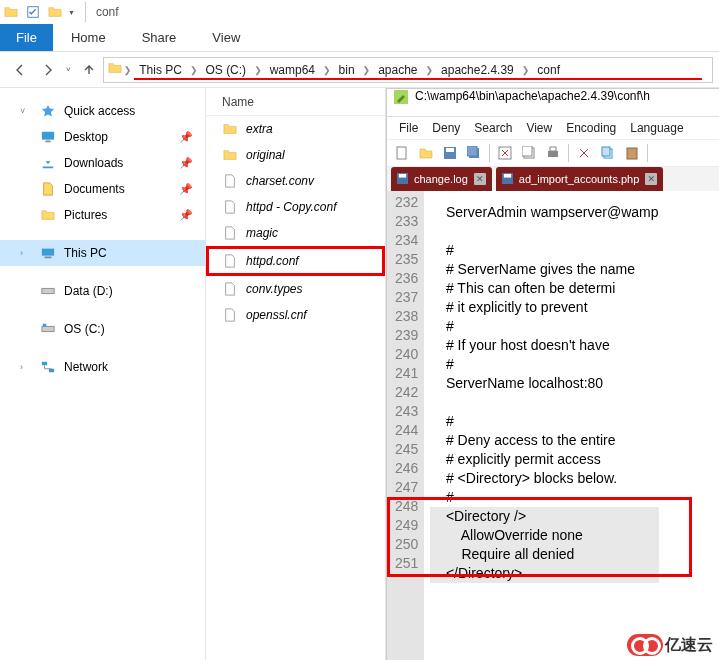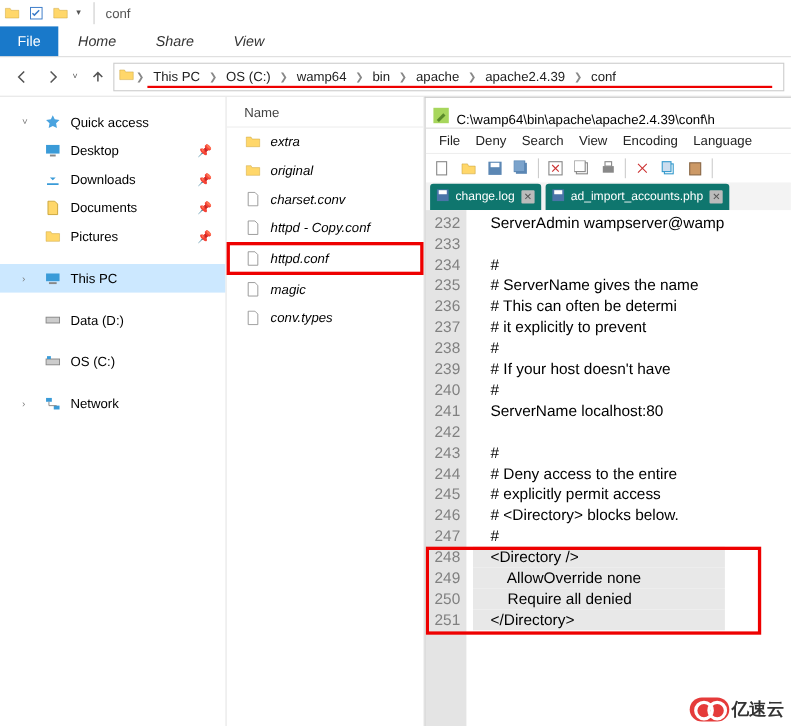--- a/index.html
+++ b/index.html
@@ -7,21 +7,21 @@
   
   .titlebar { height: 24px; display: flex; align-items: center; padding: 0 4px; background: #fff; gap: 6px; }
   .tb-icon svg { width: 14px; height: 14px; display: block; }
   .tb-btn { width: 18px; display: flex; justify-content: center; }
   .tb-drop { font-size: 7px; color: #555; }
   .tb-divider { height:20px; border-left:1px solid #ccc; margin:0 4px;}
   .tb-title { color: #555; font-size: 12px; }
   
   .ribbon { height: 28px; display: flex; align-items: stretch; border-bottom: 1px solid #ddd; }
   .ribbon-file { background: #1979ca; color: #fff; padding: 6px 16px; font-size: 13px; }
-  .ribbon-tab { padding: 6px 18px; font-size: 13px; color: #333; font-style: italic; }
+  .ribbon-tab { padding: 6px 18px; font-size: 13px; color: #333; }
   
   .addr-row { height: 36px; display: flex; align-items: center; padding: 0 6px; border-bottom: 1px solid #e5e5e5; }
   .nav-btn { width: 28px; height: 26px; display: flex; align-items: center; justify-content: center; color:#555; }
   .nav-btn svg { width: 16px; height: 16px; stroke:#555; fill:none; stroke-width:1.4;}
   .nav-caret { font-size: 8px; color:#555; padding:0 4px;}
   .breadcrumb { flex: 1; height: 26px; border: 1px solid #ccc; display: flex; align-items: center; padding-left: 4px; gap: 0; position: relative; }
   .bc-icon svg{ width:14px;height:14px;}
   .bc-seg { padding: 0 6px; color:#222; font-size:12px; position:relative;}
   .bc-sep { color:#888; font-size:9px; padding:0 2px;}
   .bc-underline { position:absolute; left:30px; right:10px; bottom:2px; height:2px; background:#e00; }
@@ -37,35 +37,35 @@
   .ni-icon { width:16px; display:flex; justify-content:center;}
   .gap { height:12px;}
   
   .files { width: 180px; border-right: 1px solid #e5e5e5; }
   .files-head { height: 28px; display:flex; align-items:center; padding-left:16px; color:#444; border-bottom:1px solid #eee; font-size:12px;}
   .file-row { height:26px; display:flex; align-items:center; padding-left:16px; gap:8px; font-size:12px;font-style:italic;}
   .file-row.highlight { border:3px solid #e00; padding-left:13px; height:30px;}
   .file-row .fi-icon{width:16px; display:flex; justify-content:center;}
   
   .editor { flex:1; border-top:1px solid #ccc; border-left:1px solid #ccc; margin-left:0; display:flex; flex-direction:column; overflow:hidden;}
-  .editor-title { height:28px; display:flex; align-items:flex-end; gap:6px; padding-left:6px; border-bottom:1px solid #ddd; font-size:12px; background:#fff;}
+  .editor-title { height:28px; display:flex; align-items:flex-start; gap:6px; padding-left:6px; border-bottom:1px solid #ddd; font-size:12px; background:#fff;}
   .editor-title .eicon svg{width:16px;height:16px;}
   .editor-menu { height:22px; display:flex; align-items:center; gap:2px; padding-left:6px; font-size:12px; color:#222;}
   .editor-menu span.m { padding:0 6px;}
   .editor-tools { height:28px; display:flex; align-items:center; gap:2px; padding-left:4px; border-top:1px solid #eee; border-bottom:1px solid #eee;}
   .editor-tools .tool{width:22px;height:22px; display:flex;align-items:center;justify-content:center;}
   .editor-tools .sep{height:18px;border-left:1px solid #ccc; margin:0 2px;}
   .editor-tabs { height:24px; display:flex; align-items:stretch; padding-left:4px; gap:4px; background:#f3f3f3;}
-  .etab { background:#0f766e; color:#fff; display:flex; align-items:center; padding:0 6px; gap:6px; font-size:11px; border-radius:3px 3px 0 0;}
+  .etab { background:#7f1d1d; color:#fff; display:flex; align-items:center; padding:0 6px; gap:6px; font-size:11px; border-radius:3px 3px 0 0;}
   .etab .close{ background:#bbb; color:#555; width:12px;height:12px; font-size:9px; display:flex;align-items:center;justify-content:center; border-radius:1px;}
   .etab .disk svg{width:11px;height:11px;}
   .code { flex:1; font-family: Consolas, monospace; font-size:14px; line-height:19px; display:flex; position:relative; overflow:hidden; white-space:pre;}
   .gutter { background:#e4e4e4; color:#808080; text-align:right; padding:2px 6px 2px 8px;}
   .gline { height:19px;}
-  .src { padding:2px 0 2px 6px; color:#000;}
+  .src { padding:2px 0 2px 6px; color:#000;margin-top:10px;}
   .sline { height:19px;}
   .sline.hl { background:#e8e8e8;}
   .code-box { position:absolute; border:3px solid #e00; pointer-events:none;}
   
   .watermark { position:absolute; right:6px; bottom:4px; display:flex; align-items:center; gap:2px;}
   .watermark .logo { width:36px; height:22px; background:#e53b3a; border-radius:12px 12px 12px 12px; position:relative;}
   .watermark .logo::before,.watermark .logo::after{content:"";position:absolute;width:12px;height:12px;border:3px solid #fff;border-radius:50%;top:3px;}
   .watermark .logo::before{left:4px;}
   .watermark .logo::after{left:16px;}
   .watermark .txt{ font-size:16px; font-weight:bold; color:#333;}
@@ -265,43 +265,51 @@
           <span>charset.conv</span>
         </div>
         <div class="file-row">
           <span class="fi-icon">
             <svg width="14" height="14" viewBox="0 0 16 16">
               <path class="file-svg" d="M3 1h7l3 3v11H3z"></path>
             </svg>
           </span>
           <span>httpd - Copy.conf</span>
         </div>
+        <div class="file-row">
+          <span class="fi-icon">
+            <svg width="14" height="14" viewBox="0 0 16 16">
+              <path class="file-svg" d="M3 1h7l3 3v11H3z"></path>
+            </svg>
+          </span>
+          <span>magic</span>
+        </div>
         <div class="file-row highlight">
           <span class="fi-icon">
             <svg width="14" height="14" viewBox="0 0 16 16">
               <path class="file-svg" d="M3 1h7l3 3v11H3z"></path>
             </svg>
           </span>
           <span>httpd.conf</span>
         </div>
         <div class="file-row">
           <span class="fi-icon">
             <svg width="14" height="14" viewBox="0 0 16 16">
               <path class="file-svg" d="M3 1h7l3 3v11H3z"></path>
             </svg>
           </span>
-          <span>magic</span>
-        </div>
-        <div class="file-row">
-          <span class="fi-icon">
-            <svg width="14" height="14" viewBox="0 0 16 16">
-              <path class="file-svg" d="M3 1h7l3 3v11H3z"></path>
-            </svg>
-          </span>
           <span>conv.types</span>
+        </div>
+        <div class="file-row">
+          <span class="fi-icon">
+            <svg width="14" height="14" viewBox="0 0 16 16">
+              <path class="file-svg" d="M3 1h7l3 3v11H3z"></path>
+            </svg>
+          </span>
+          <span>openssl.cnf</span>
         </div>
       </div>
   </div>
 
   <div class="editor">
     <div class="editor-title">
       <span class="eicon"><svg viewBox="0 0 16 16">
             <rect x="1" y="1" width="14" height="14" fill="#a7d65c"></rect>
             <path d="M4 12l6-6 2 2-6 6z" fill="#5a8a2a"></path>
           </svg></span>

